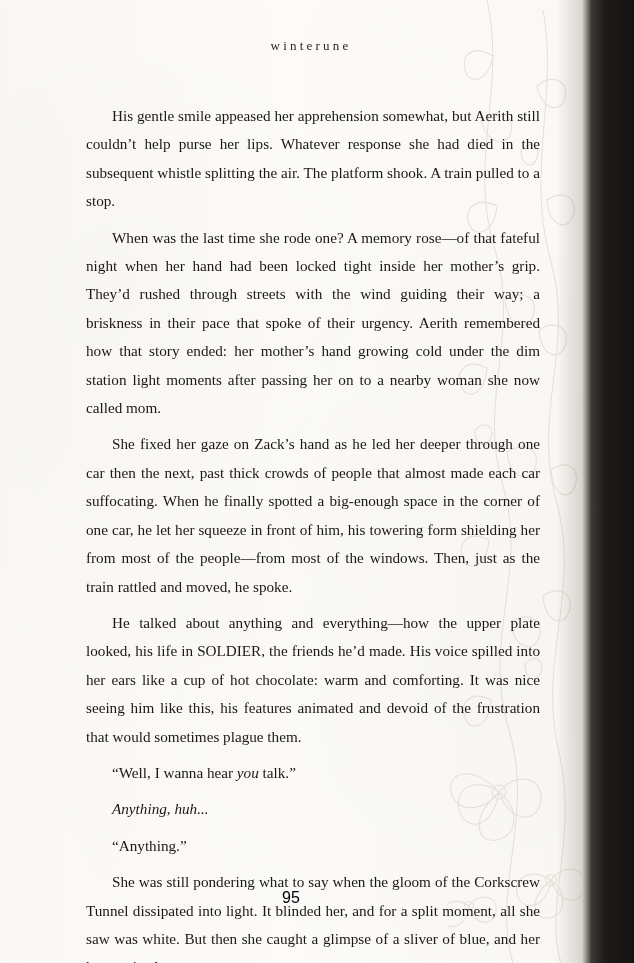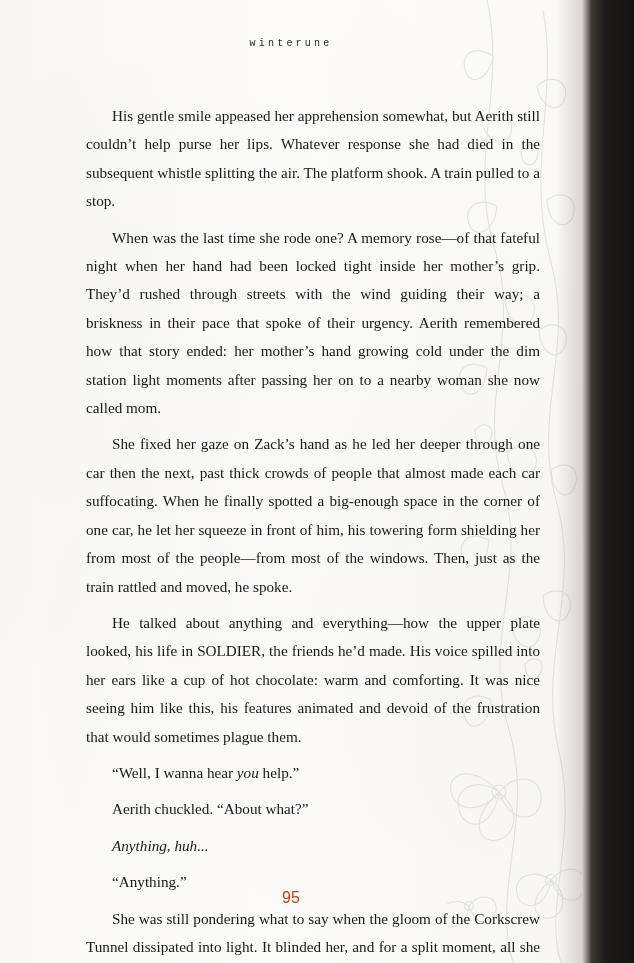--- a/index.html
+++ b/index.html
@@ -71,24 +71,25 @@
     width: 582px;
     height: 963px;
   }
 
   .running-head {
     position: absolute;
     top: 38px;
     left: 0;
     width: 582px;
     text-align: center;
-    font-family: Liberation Mono, monospace;
-    font-size: 10px;
+    font-family: Liberation Serif, serif;
+    font-size: 13px;
     letter-spacing: 3.2px;
     color: #2a2724;
+    padding-left: 20px;
   }
 
   .body-text {
     position: absolute;
     top: 94px;
     left: 78px;
     width: 470px;
     font-size: 15.2px;
     line-height: 28.4px;
     color: #1a1816;
@@ -113,21 +114,21 @@
   }
 
   .folio {
     position: absolute;
     bottom: 56px;
     left: 0;
     width: 582px;
     text-align: center;
     font-family: "Liberation Sans", sans-serif;
     font-size: 16px;
-    color: #c2410c;
+    color: #000000;
   }
 </style>
 </head>
 <body>
 
 <div class="page">
 
   <div class="paper-texture"></div>
 
   <div class="floral">
@@ -183,22 +184,21 @@
 
   <div class="content">
 
     <div class="running-head">winterune</div>
 
     <div class="body-text">
       <p>His gentle smile appeased her apprehension somewhat, but Aerith still couldn’t help purse her lips. Whatever response she had died in the subsequent whistle splitting the air. The platform shook. A train pulled to a stop.</p>
       <p>When was the last time she rode one? A memory rose—of that fateful night when her hand had been locked tight inside her mother’s grip. They’d rushed through streets with the wind guiding their way; a briskness in their pace that spoke of their urgency. Aerith remembered how that story ended: her mother’s hand growing cold under the dim station light moments after passing her on to a nearby woman she now called mom.</p>
       <p>She fixed her gaze on Zack’s hand as he led her deeper through one car then the next, past thick crowds of people that almost made each car suffocating. When he finally spotted a big-enough space in the corner of one car, he let her squeeze in front of him, his towering form shielding her from most of the people—from most of the windows. Then, just as the train rattled and moved, he spoke.</p>
       <p>He talked about anything and everything—how the upper plate looked, his life in SOLDIER, the friends he’d made. His voice spilled into her ears like a cup of hot chocolate: warm and comforting. It was nice seeing him like this, his features animated and devoid of the frustration that would sometimes plague them.</p>
-      <p class="dialogue last-line"><span>“Well, I wanna hear </span><em>you</em><span> help.”</span></p>
-      <p class="dialogue last-line">Aerith chuckled. “About what?”</p>
+      <p class="dialogue last-line"><span>“Well, I wanna hear </span><em>you</em><span> talk.”</span></p>
       <p class="dialogue last-line"><em>Anything, huh...</em></p>
       <p class="dialogue last-line">“Anything.”</p>
       <p>She was still pondering what to say when the gloom of the Corkscrew Tunnel dissipated into light. It blinded her, and for a split moment, all she saw was white. But then she caught a glimpse of a sliver of blue, and her heart seized.</p>
 
     </div>
 
     <div class="folio">95</div>
   </div>
 </div>
 

